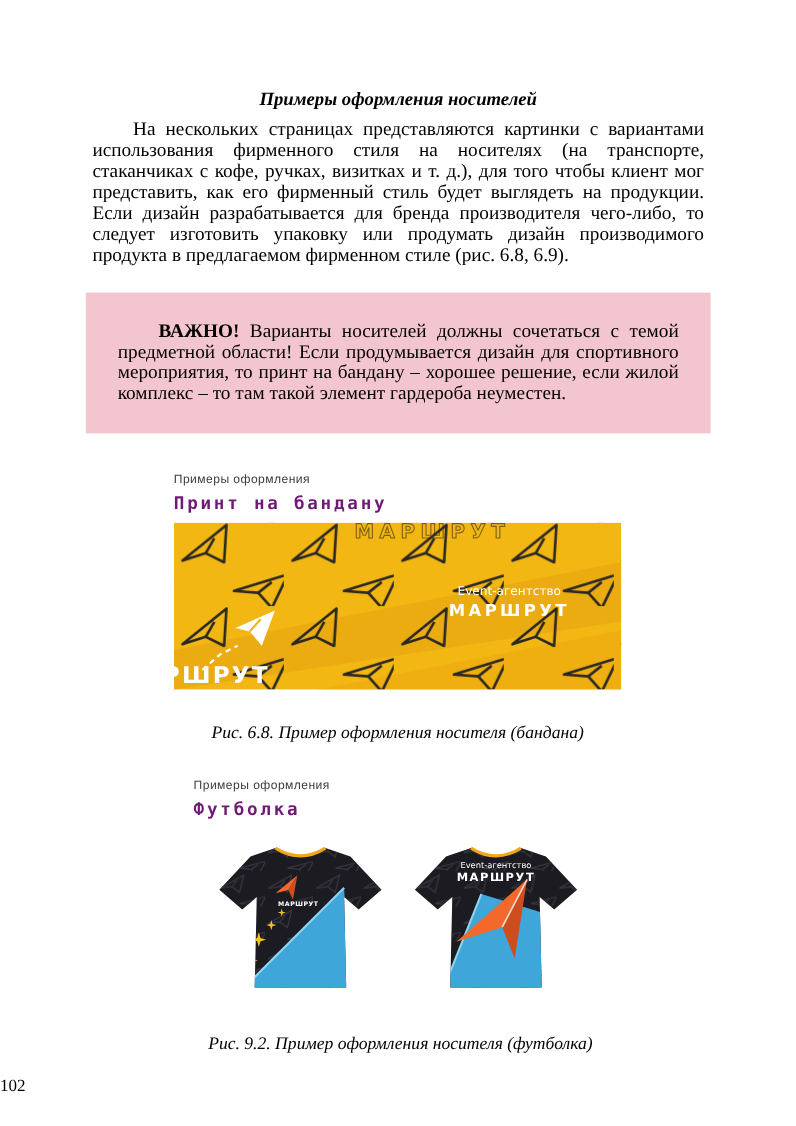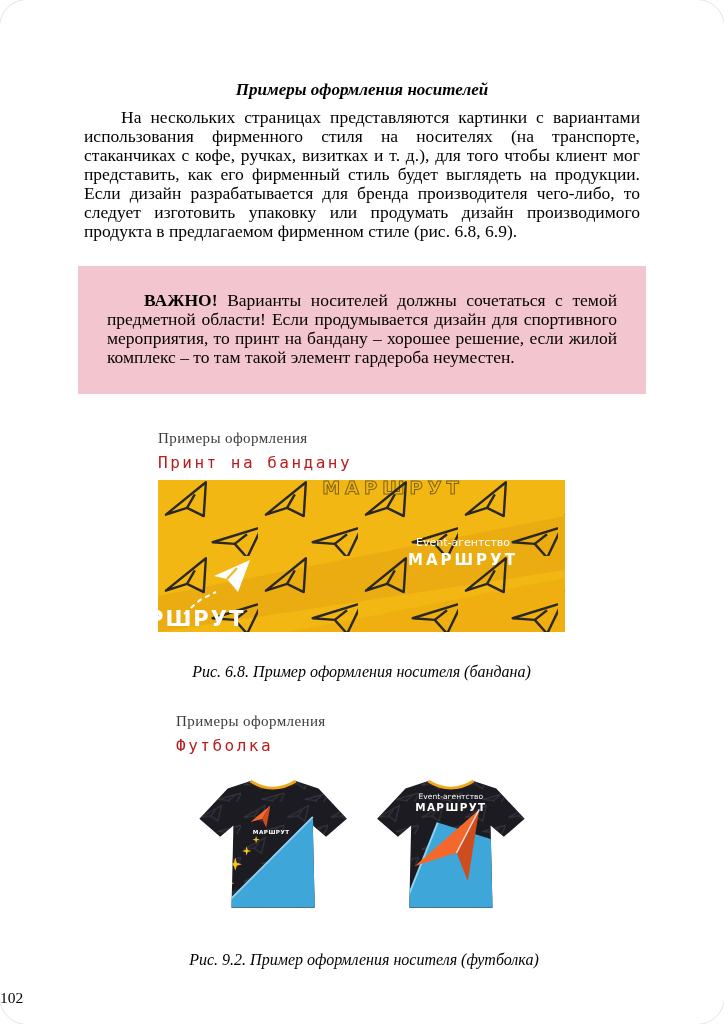--- a/index.html
+++ b/index.html
@@ -1,42 +1,42 @@
 <!DOCTYPE html>
 <html><head>
 <meta charset="utf-8">
 <style>
   html,body{margin:0;padding:0;background:#fff;}
   .sheet{
     width:724px;height:1024px;background:#ffffff;position:relative;
     font-family:"Liberation Serif",serif;color:#000;overflow:hidden;
-    outline:1px solid #e3e3e3;box-sizing:border-box;border-radius:27px;
+    outline:1px solid #e3e3e3;box-sizing:border-box;
   }
   .title{
     margin:0 84px 2px;padding-top:80px;text-align:center;
     font-size:17px;font-style:italic;font-weight:bold;
   }
   .body{
     margin:8px 84px 0;font-size:17.5px;line-height:19px;
     text-align:justify;text-indent:37px;
   }
   .important{
     margin:25px 78px 0;background:#F3C5CE;padding:9px 13px 11px;
   }
   .important .body{margin:16px;}
   .fig{display:block;margin:0;}
   .fig1{margin:36px 0 0 158px;width:407px;}
   .fig2{margin:32px 0 0 176px;width:376px;}
   .overline{
-    font-family:Liberation Serif, serif;font-size:15px;color:#3c3c3c;
+    font-family:Liberation Sans, sans-serif;font-size:11px;color:#3c3c3c;
     letter-spacing:0.4px;
   }
   .fig-heading{
-    font-family:"DejaVu Sans Mono",monospace;font-weight:normal;font-size:16px;
-    letter-spacing:2.5px;margin-top:6px;color:#b91c1c;
+    font-family:"DejaVu Sans Mono",monospace;font-weight:bold;font-size:16px;
+    letter-spacing:2.5px;margin-top:6px;color:#701a75;
   }
   .bandana{width:407px;height:152px;margin-top:8px;overflow:hidden;}
   .tees{width:372px;height:156px;margin-top:9px;}
   .caption{
     font-style:italic;font-size:16px;text-align:center;margin-top:31px;
   }
   .pagenum{margin-top:20px;font-size:15.5px;}
   
   .bt-small{font-family:"DejaVu Sans",sans-serif;font-size:11px;fill:#fff;}
   .bt-big{font-family:"DejaVu Sans",sans-serif;font-size:15px;font-weight:bold;letter-spacing:3px;fill:#fff;}

